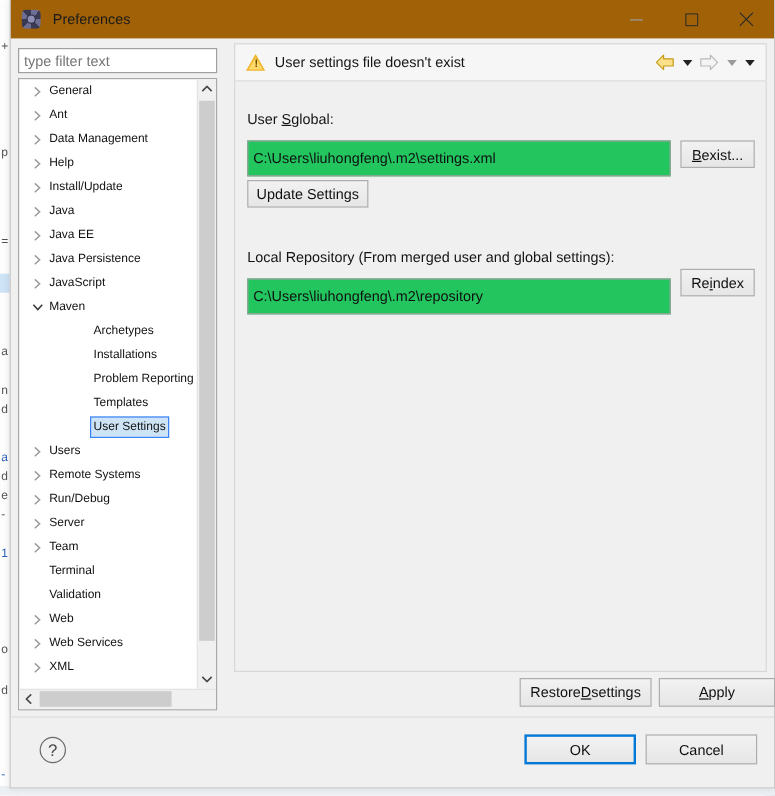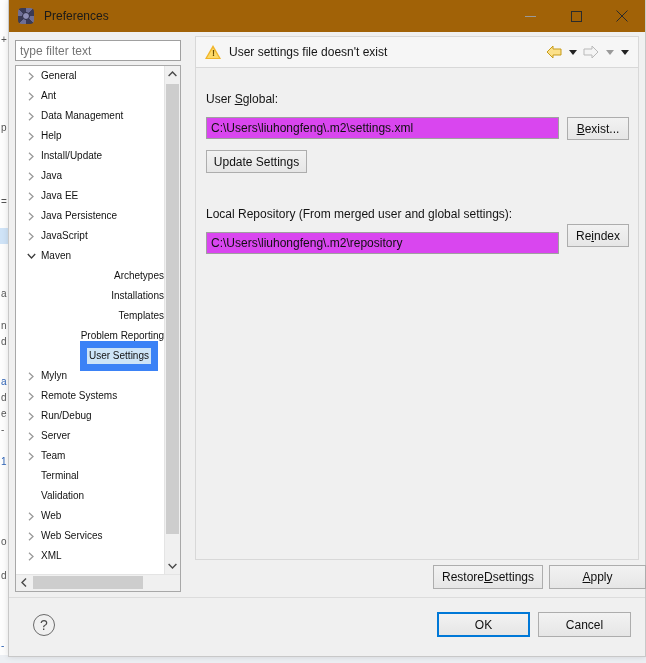--- a/index.html
+++ b/index.html
@@ -183,24 +183,24 @@
     display: flex;
     align-items: center;
     justify-content: center;
     color: #888888;
   }
   .tree-item .tlabel {
     padding: 0 2px;
     line-height: 16px;
   }
   .tree-item.lvl0 { padding-left: 7px; }
-  .tree-item.lvl1 { padding-left: 39px; justify-content: flex-end; }
+  .tree-item.lvl1 { padding-left: 60px; }
   .tree-item.selected .tlabel {
     background: #cde4f7;
-    border: 7px solid #3b82f6;
+    border: 1px solid #3b82f6;
     margin: -1px 8px -1px -1px;
     padding: 0 2px;
   }
 
   
   .sb-v {
     position: absolute;
     right: 0; top: 0;
     width: 15px;
     height: 508px;
@@ -343,23 +343,23 @@
     position: absolute;
     font-size: 12px;
     color: #141414;
     white-space: nowrap;
   }
   .mn { text-decoration: underline; }
 
   .text-input {
     position: absolute;
     box-sizing: border-box;
-    height: 22px;
+    height: 30px;
     border: 1px solid #a0a0a0;
-    background: #d946ef;
+    background: #22c55e;
     font-family: "Liberation Sans", sans-serif;
     font-size: 12px;
     color: #101010;
     padding: 0 4px;
     outline: none;
   }
 
   .btn {
     position: absolute;
     box-sizing: border-box;
@@ -557,35 +557,35 @@
               </span>
               <span class="tlabel">Maven</span>
             </div>
             <div class="tree-item lvl1">
               <span class="tlabel">Archetypes</span>
             </div>
             <div class="tree-item lvl1">
               <span class="tlabel">Installations</span>
             </div>
             <div class="tree-item lvl1">
+              <span class="tlabel">Problem Reporting</span>
+            </div>
+            <div class="tree-item lvl1">
               <span class="tlabel">Templates</span>
-            </div>
-            <div class="tree-item lvl1">
-              <span class="tlabel">Problem Reporting</span>
             </div>
             <div class="tree-item lvl1 selected">
               <span class="tlabel">User Settings</span>
             </div>
             <div class="tree-item lvl0">
               <span class="chev">
                 <svg width="7" height="9" viewBox="0 0 7 9">
                   <path d="M1 0.8 L5 4.5 L1 8.2" fill="none" stroke="#9a9a9a" stroke-width="1.3"></path>
                 </svg>
               </span>
-              <span class="tlabel">Mylyn</span>
+              <span class="tlabel">Users</span>
             </div>
             <div class="tree-item lvl0">
               <span class="chev">
                 <svg width="7" height="9" viewBox="0 0 7 9">
                   <path d="M1 0.8 L5 4.5 L1 8.2" fill="none" stroke="#9a9a9a" stroke-width="1.3"></path>
                 </svg>
               </span>
               <span class="tlabel">Remote Systems</span>
             </div>
             <div class="tree-item lvl0">

